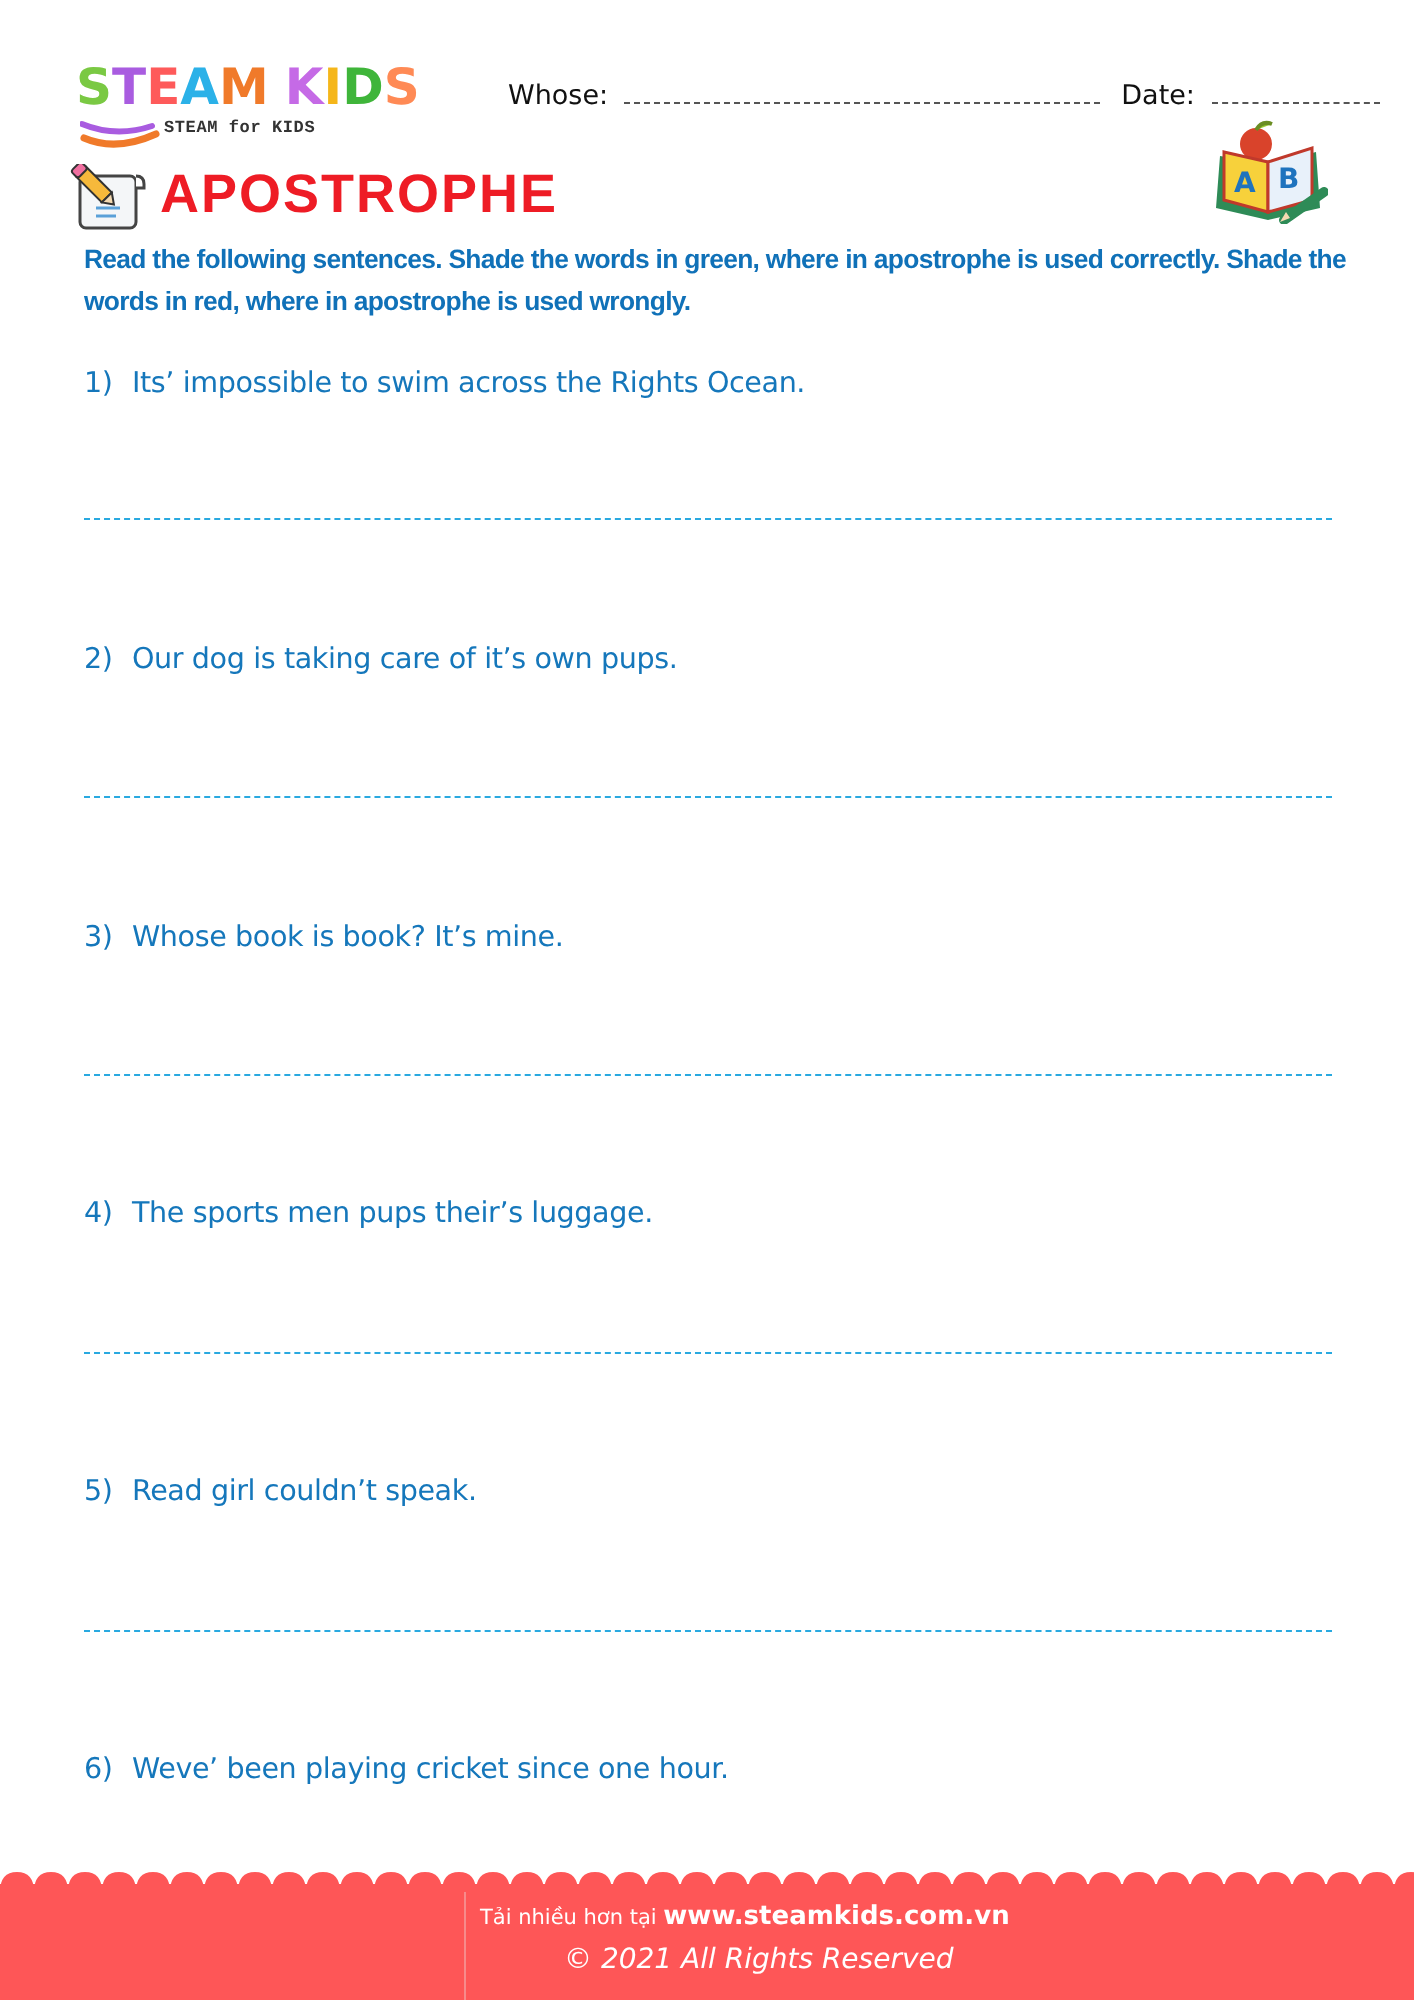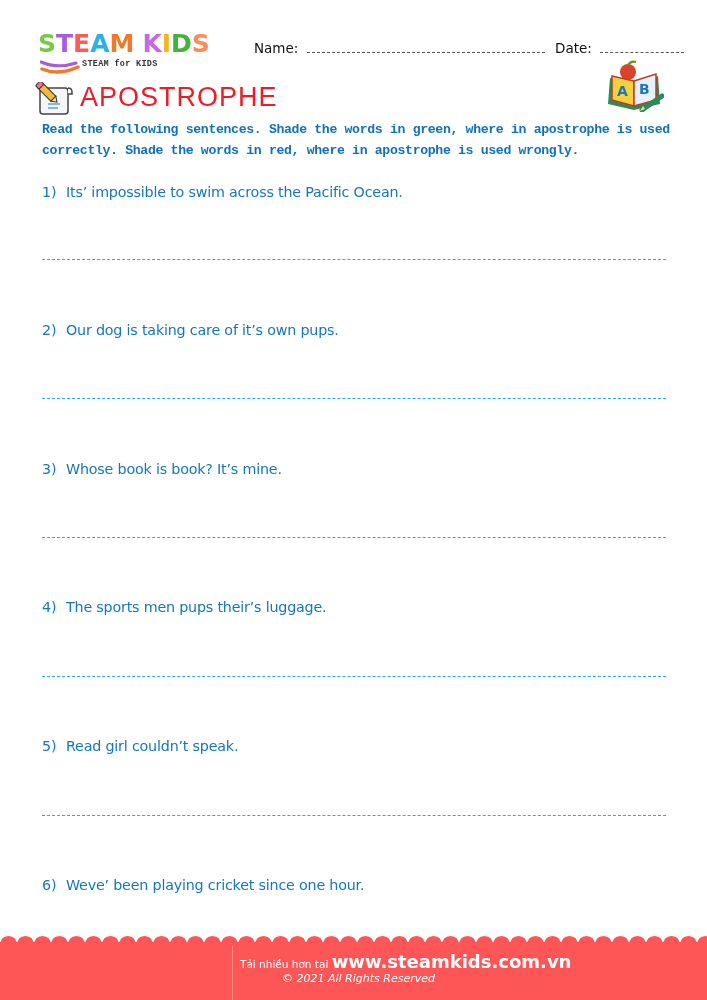--- a/index.html
+++ b/index.html
@@ -6,49 +6,49 @@
     body { width:707px; height:1000px; position:relative; background:#ffffff; overflow:hidden; font-family:"DejaVu Sans", sans-serif; }
     .logo { position:absolute; left:38px; top:30px; width:200px; height:45px;text-align:center; }
     .logo-text { position:absolute; left:0; top:0; font-family:"DejaVu Sans", sans-serif; font-weight:900; font-size:25px; letter-spacing:0px; line-height:28px; }
     .logo-text span { display:inline-block; }
     .logo-swoosh { position:absolute; left:2px; top:30px; }
     .logo-sub { position:absolute; left:44px; top:29px; font-size:8.5px; font-weight:bold; color:#333; letter-spacing:0.3px;font-family:Liberation Mono, monospace; }
     .name-line { position:absolute; left:254px; top:40px; font-family:"DejaVu Sans", sans-serif; font-size:13.5px; color:#111; }
     .dots { display:inline-block; border-bottom:1px dashed #555; vertical-align:baseline; height:10px; }
     .title-row { position:absolute; left:34px; top:82px; height:34px; }
     .title-icon { position:absolute; left:0; top:0; }
-    .title { position:absolute; left:46px; top:0px; font-family:"Liberation Sans", sans-serif; font-weight:normal; font-size:27px; color:#ee1c25; letter-spacing:1px; white-space:nowrap; }
+    .title { position:absolute; left:46px; top:0px; font-family:"Liberation Sans", sans-serif; font-weight:bold; font-size:27px; color:#ee1c25; letter-spacing:1px; white-space:nowrap; }
     .book-icon { position:absolute; left:606px; top:60px; }
-    .instructions { position:absolute; left:42px; top:119px; width:640px; font-family:Liberation Mono, monospace; font-weight:bold; font-size:13.2px; line-height:21px; color:#1071b8; letter-spacing:-0.35px; }
+    .instructions { position:absolute; left:42px; top:119px; width:640px; font-family:Liberation Sans, sans-serif; font-weight:bold; font-size:13.2px; line-height:21px; color:#1071b8; letter-spacing:-0.35px; }
     .question { position:absolute; left:42px; font-family:"DejaVu Sans", sans-serif; font-size:14.3px; color:#1577bb; white-space:nowrap; letter-spacing:-0.2px; }
     .question .num { display:inline-block; width:24px; }
     .answer-line { position:absolute; left:42px; width:624px; height:0; border-top:1.3px dashed #29a9e0; }
     .footer { position:absolute; left:0; top:942px; width:707px; height:58px; background:#fe5657; }
     .scallops { position:absolute; left:0; top:934px; width:707px; height:12px; }
     .footer-divider { position:absolute; left:232px; top:946px; width:1px; height:54px; background:#f78a8b; }
     .footer-line1 { position:absolute; left:240px; top:951px; color:#fff; font-size:10.5px; font-family:"DejaVu Sans", sans-serif; white-space:nowrap; }
-    .footer-line1 b { font-size:18px; font-weight:bold; }
-    .footer-line2 { position:absolute; left:282px; top:972px; color:#fff; font-size:11px; font-style:italic; font-family:"DejaVu Sans", sans-serif; white-space:nowrap; }
+    .footer-line1 b { font-size:13px; font-weight:bold; }
+    .footer-line2 { position:absolute; left:282px; top:972px; color:#fff; font-size:14px; font-style:italic; font-family:"DejaVu Sans", sans-serif; white-space:nowrap; }
   </style>
 </head>
 <body>
 
 <div class="logo">
   <div class="logo-text">
     <span style="color:#7ac943">S</span><span style="color:#a95ce0">T</span><span style="color:#fe5a5a">E</span><span style="color:#2bb1e8">A</span><span style="color:#f07a2a">M</span><span style="width:8px"></span><span style="color:#c56ae6">K</span><span style="color:#f5b61a">I</span><span style="color:#3fb53a">D</span><span style="color:#ff8a55">S</span>
   </div>
   <svg class="logo-swoosh" width="40" height="16" viewBox="0 0 40 16">
     <path d="M1 2 Q18 9 36 3" stroke="#a95ce0" stroke-width="3" fill="none" stroke-linecap="round"></path>
     <path d="M2 9 Q18 16 38 7" stroke="#f07a2a" stroke-width="3.5" fill="none" stroke-linecap="round"></path>
   </svg>
   <div class="logo-sub">STEAM for KIDS</div>
 </div>
 
 <div class="name-line">
-  <span>Name:</span>
+  <span>Whose:</span>
   <span class="dots" style="width:238px;margin-left:4px;"></span>
   <span style="margin-left:6px;">Date:</span>
   <span class="dots" style="width:84px;margin-left:4px;"></span>
 </div>
 
 <div class="title-row">
   <svg class="title-icon" width="40" height="34" viewBox="0 0 40 34">
     <rect x="6" y="6" width="28" height="26" rx="3" fill="#f4f6f8" stroke="#444" stroke-width="1.5"></rect>
     <path d="M34 6 q4 0 4 4 v2 h-4" fill="#fff" stroke="#444" stroke-width="1.5"></path>
     <line x1="14" y1="22" x2="26" y2="22" stroke="#5aa0d8" stroke-width="1.5"></line>
@@ -69,21 +69,21 @@
   <path d="M6 16 L28 21 L28 46 L6 40 Z" fill="#f7d13b" stroke="#c0392b" stroke-width="1.5"></path>
   <path d="M28 21 L50 14 L50 40 L28 46 Z" fill="#e8f1fa" stroke="#c0392b" stroke-width="1.5"></path>
   <text x="11" y="36" font-family="DejaVu Sans, sans-serif" font-weight="bold" font-size="14" fill="#1e73be">A</text>
   <text x="33" y="34" font-family="DejaVu Sans, sans-serif" font-weight="bold" font-size="14" fill="#1e73be">B</text>
   <line x1="36" y1="50" x2="56" y2="36" stroke="#2e8b57" stroke-width="5" stroke-linecap="round"></line>
   <polygon points="34,51 37,46 39,49" fill="#f3d9b1"></polygon>
 </svg>
 
 <div class="instructions">Read the following sentences. Shade the words in green, where in apostrophe is used correctly. Shade the words in red, where in apostrophe is used wrongly.</div>
 
-<div class="question" style="top:184px"><span class="num">1)</span><span>Its’ impossible to swim across the Pacific Ocean.</span></div>
+<div class="question" style="top:184px"><span class="num">1)</span><span>Its’ impossible to swim across the Rights Ocean.</span></div>
 <div class="answer-line" style="top:259px"></div>
 
 <div class="question" style="top:322px"><span class="num">2)</span><span>Our dog is taking care of it’s own pups.</span></div>
 <div class="answer-line" style="top:398px"></div>
 
 <div class="question" style="top:461px"><span class="num">3)</span><span>Whose book is book? It’s mine.</span></div>
 <div class="answer-line" style="top:537px"></div>
 
 <div class="question" style="top:599px"><span class="num">4)</span><span>The sports men pups their’s luggage.</span></div>
 <div class="answer-line" style="top:676px"></div>

